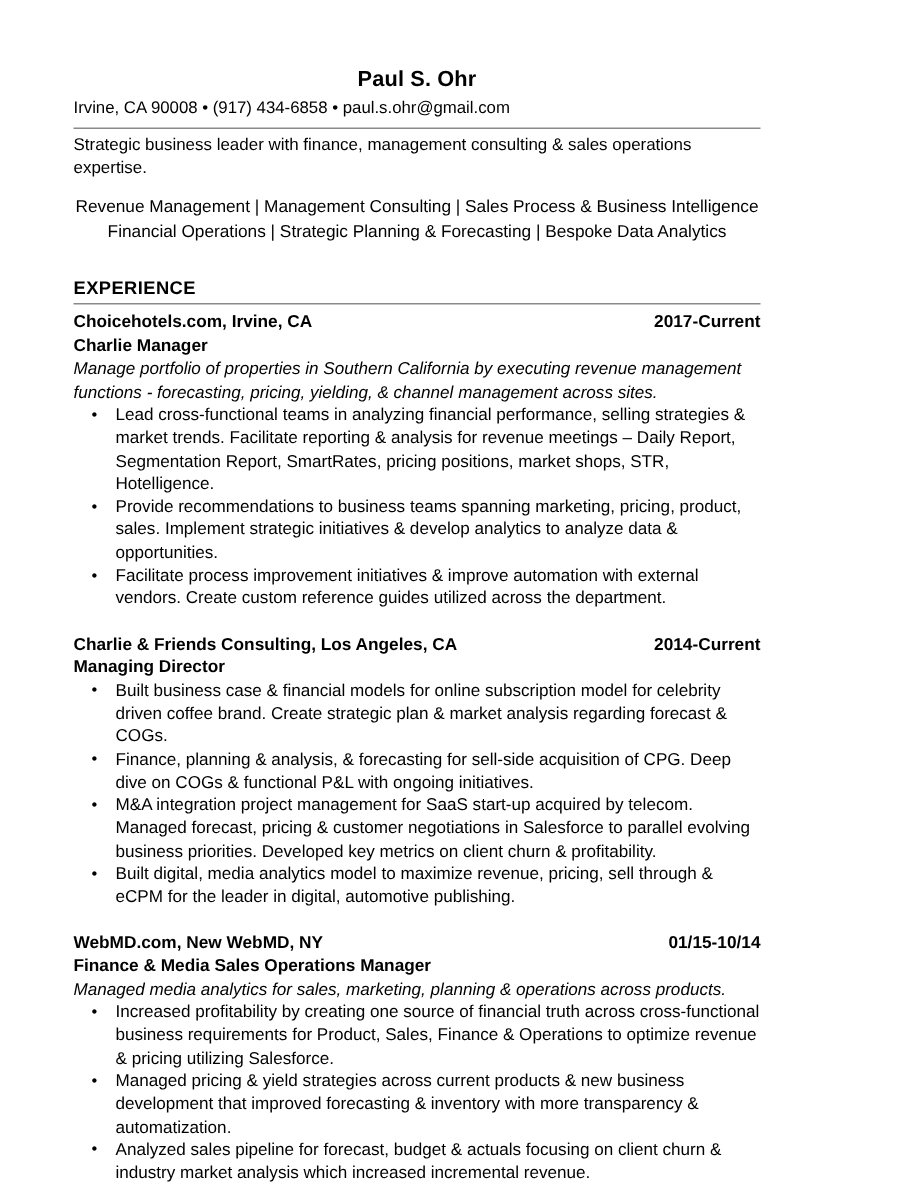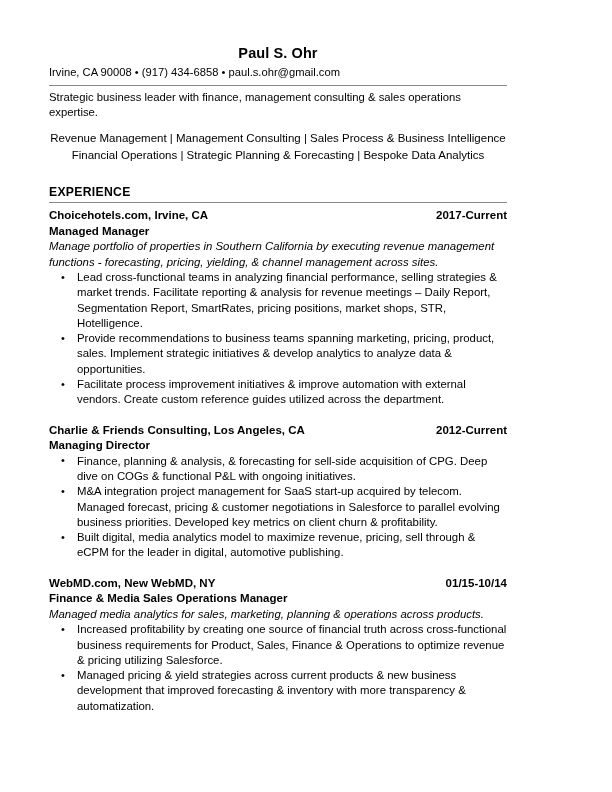--- a/index.html
+++ b/index.html
@@ -139,48 +139,50 @@
 
   <div class="section">
     <div class="section-title">EXPERIENCE</div>
     <hr class="section-rule">
     <div id="jobs">
         <div class="job">
           <div class="job-head">
             <span class="job-company">Choicehotels.com, Irvine, CA</span>
             <span class="job-dates">2017-Current</span>
           </div>
-          <div class="job-title">Managed Manager</div>
+          <div class="job-title">Charlie Manager</div>
           <div class="job-summary">Manage portfolio of properties in Southern California by executing revenue management functions - forecasting, pricing, yielding, &amp; channel management across sites.</div>
           <ul class="bullets">
             <li>Lead cross-functional teams in analyzing financial performance, selling strategies &amp; market trends. Facilitate reporting &amp; analysis for revenue meetings – Daily Report, Segmentation Report, SmartRates, pricing positions, market shops, STR, Hotelligence.</li>
             <li>Provide recommendations to business teams spanning marketing, pricing, product, sales. Implement strategic initiatives &amp; develop analytics to analyze data &amp; opportunities.</li>
             <li>Facilitate process improvement initiatives &amp; improve automation with external vendors. Create custom reference guides utilized across the department.</li>
           </ul>
         </div>
         <div class="job">
           <div class="job-head">
             <span class="job-company">Charlie &amp; Friends Consulting, Los Angeles, CA</span>
-            <span class="job-dates">2012-Current</span>
+            <span class="job-dates">2014-Current</span>
           </div>
           <div class="job-title">Managing Director</div>
           <ul class="bullets">
+            <li>Built business case &amp; financial models for online subscription model for celebrity driven coffee brand. Create strategic plan &amp; market analysis regarding forecast &amp; COGs.</li>
             <li>Finance, planning &amp; analysis, &amp; forecasting for sell-side acquisition of CPG. Deep dive on COGs &amp; functional P&amp;L with ongoing initiatives.</li>
             <li>M&amp;A integration project management for SaaS start-up acquired by telecom. Managed forecast, pricing &amp; customer negotiations in Salesforce to parallel evolving business priorities. Developed key metrics on client churn &amp; profitability.</li>
             <li>Built digital, media analytics model to maximize revenue, pricing, sell through &amp; eCPM for the leader in digital, automotive publishing.</li>
           </ul>
         </div>
         <div class="job">
           <div class="job-head">
             <span class="job-company">WebMD.com, New WebMD, NY</span>
             <span class="job-dates">01/15-10/14</span>
           </div>
           <div class="job-title">Finance &amp; Media Sales Operations Manager</div>
           <div class="job-summary">Managed media analytics for sales, marketing, planning &amp; operations across products.</div>
           <ul class="bullets">
             <li>Increased profitability by creating one source of financial truth across cross-functional business requirements for Product, Sales, Finance &amp; Operations to optimize revenue &amp; pricing utilizing Salesforce.</li>
             <li>Managed pricing &amp; yield strategies across current products &amp; new business development that improved forecasting &amp; inventory with more transparency &amp; automatization.</li>
+            <li>Analyzed sales pipeline for forecast, budget &amp; actuals focusing on client churn &amp; industry market analysis which increased incremental revenue.</li>
           </ul>
         </div>
       </div>
   </div>
 
 </div>
 
 </body></html>

